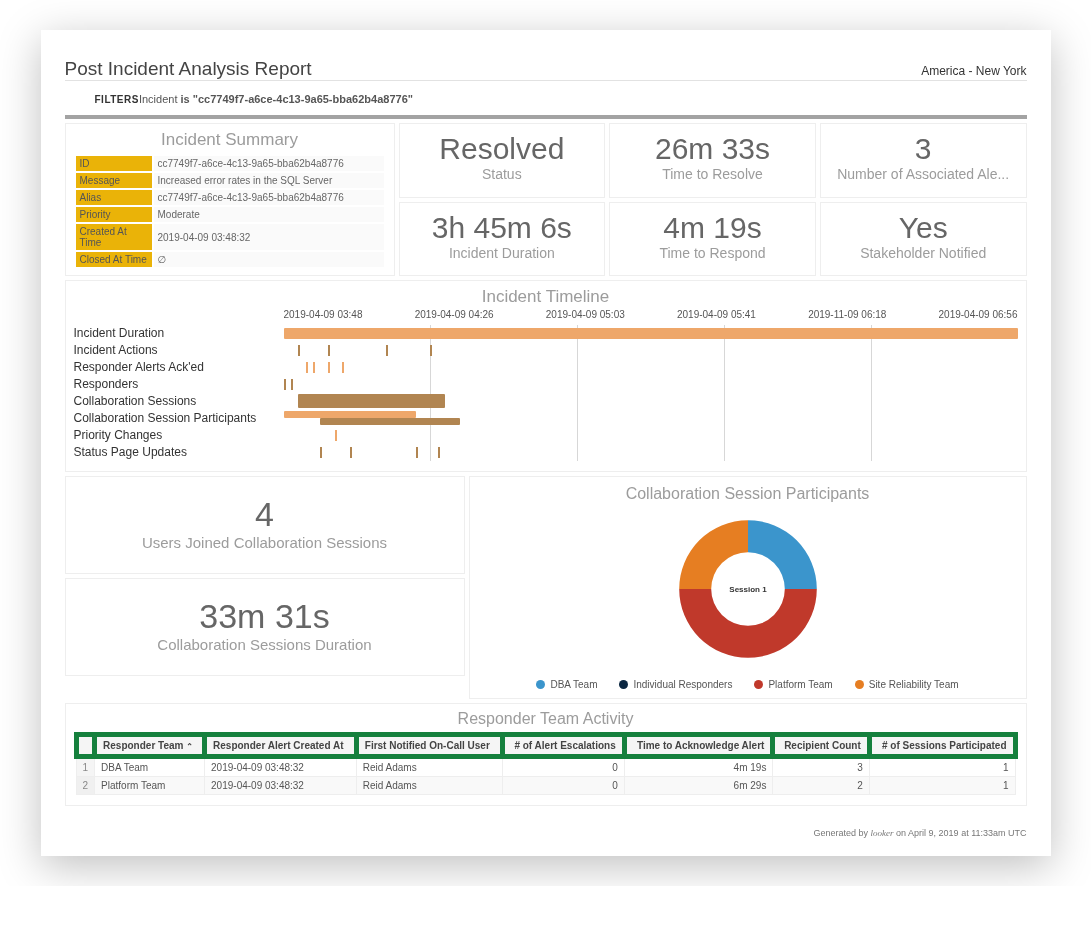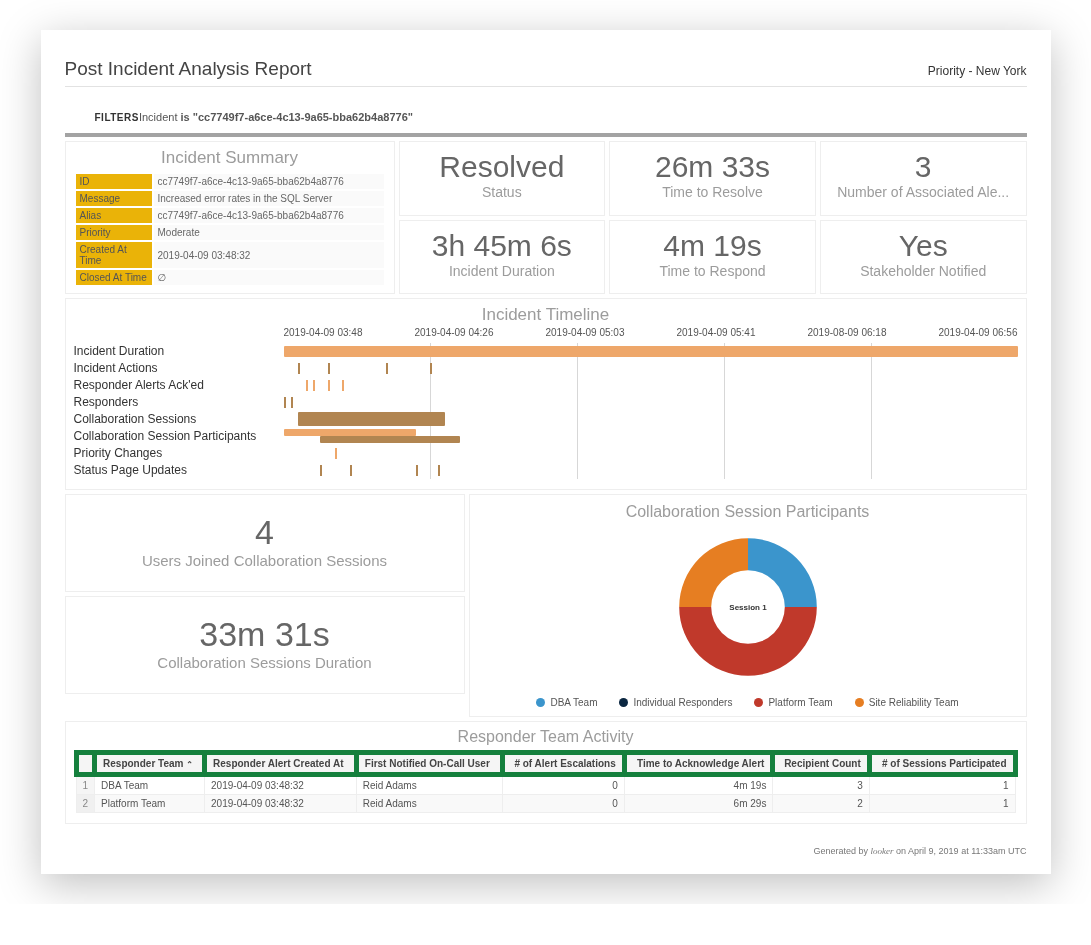--- a/index.html
+++ b/index.html
@@ -1,18 +1,18 @@
 <!DOCTYPE html>
 <html><head>
 <meta charset="utf-8">
 <style>
   * { box-sizing: border-box; margin: 0; padding: 0; }
   body { font-family: "Helvetica Neue", Helvetica, Arial, sans-serif; background: #fff; color: #333; }
   .sheet { width: 1010px; margin: 30px auto; background: #fff; box-shadow: 0 10px 40px rgba(0,0,0,0.25); padding: 28px 24px 18px; position: relative; }
-  .header-row { display: flex; justify-content: space-between; align-items: baseline; border-bottom: 1px solid #e2e2e2; padding-bottom: 6px; margin-bottom: 18px; }
+  .header-row { display: flex; justify-content: space-between; align-items: baseline; border-bottom: 1px solid #e2e2e2; margin-bottom: 6px; }
   .title { font-size: 19px; font-weight: 400; color: #444; }
   .tz { font-size: 12px; color: #333; }
   .filters-row { display: flex; align-items: flex-end; padding: 6px 0 10px 30px; border-bottom: 4px solid #a3a3a3; }
   .filters-label { font-size: 10px; font-weight: 700; letter-spacing: 0.5px; }
   .filters-text { font-size: 11px; color: #555; }
   .filters-text .bold { font-weight: 700; }
   .grid { display: grid; grid-template-columns: 330px 1fr 1fr 1fr; gap: 4px; margin-top: 4px; }
   .panel { border: 1px solid #eee; padding: 6px 8px; }
   .sum-title { text-align: center; font-size: 17px; color: #9c9c9c; font-weight: 300; margin-bottom: 4px; }
   .sum-table { width: 100%; font-size: 10px; }
@@ -65,21 +65,21 @@
   .footer { text-align: right; font-size: 9px; color: #777; margin-top: 22px; }
   .footer .looker { font-style: italic; font-family: Georgia, serif; }
 </style>
 </head>
 <body>
 
 <div class="sheet">
 
   <div class="header-row">
     <div class="title">Post Incident Analysis Report</div>
-    <div class="tz">Priority - New York</div>
+    <div class="tz">America - New York</div>
   </div>
 
   <div class="filters-row">
     <div class="filters-label">FILTERS</div>
     <div class="filters-text">
       <span>Incident </span><span class="bold"><span>is </span><span>"cc7749f7-a6ce-4c13-9a65-bba62b4a8776"</span></span>
     </div>
   </div>
 
   <div class="grid">
@@ -152,21 +152,21 @@
         <div>Collaboration Session Participants</div>
         <div>Priority Changes</div>
         <div>Status Page Updates</div>
       </div>
       <div class="tl-chart">
         <div class="tl-ticks">
           <span>2019-04-09 03:48</span>
           <span>2019-04-09 04:26</span>
           <span>2019-04-09 05:03</span>
           <span>2019-04-09 05:41</span>
-          <span>2019-08-09 06:18</span>
+          <span>2019-11-09 06:18</span>
           <span>2019-04-09 06:56</span>
         </div>
         <div class="tl-grid">
           <div style="left:20%"></div>
             <div style="left:40%"></div>
             <div style="left:60%"></div>
             <div style="left:80%"></div>
         </div>
         <div class="tl-rows">
           <div class="tl-row">

